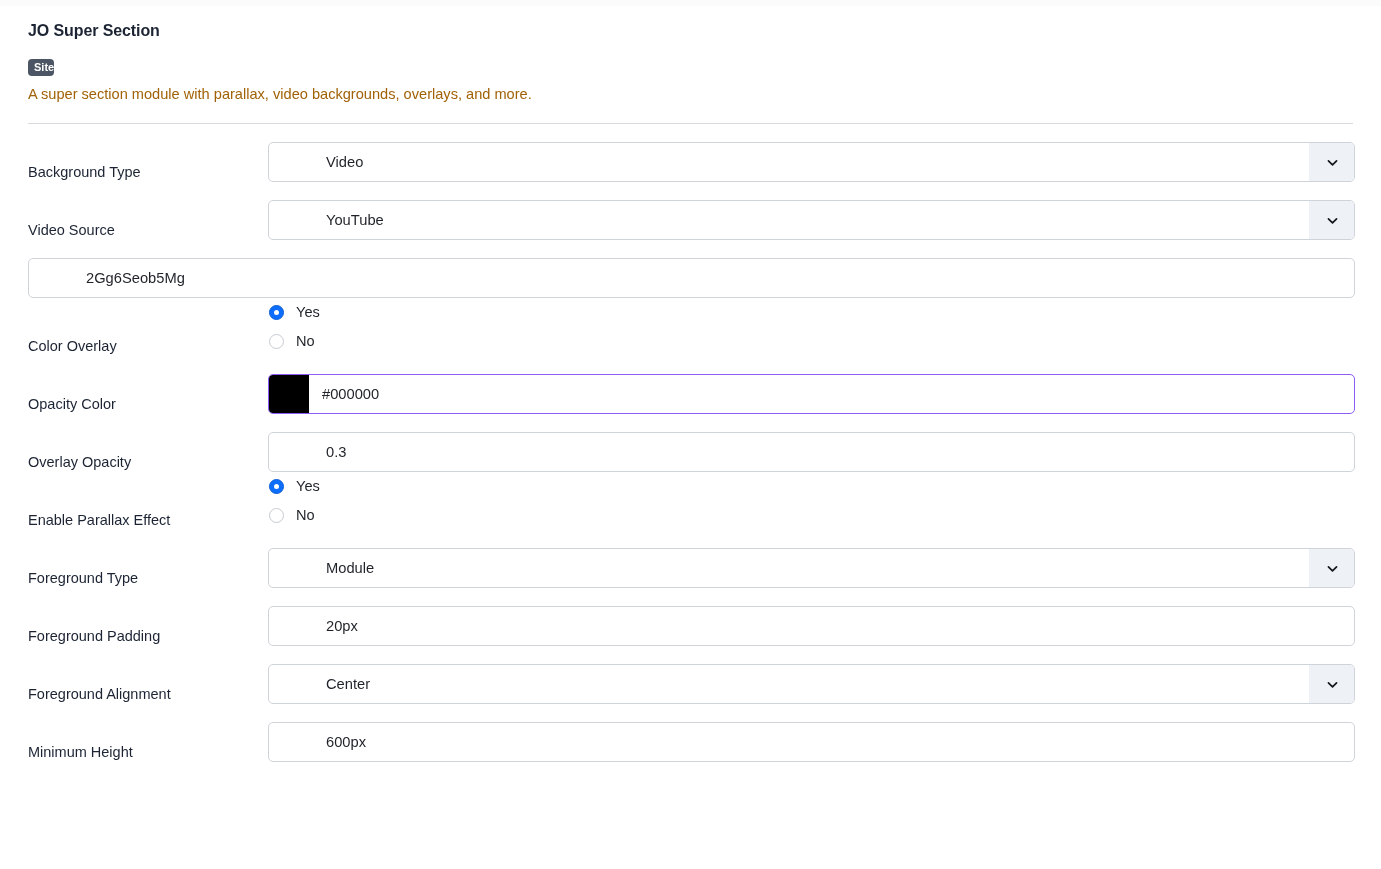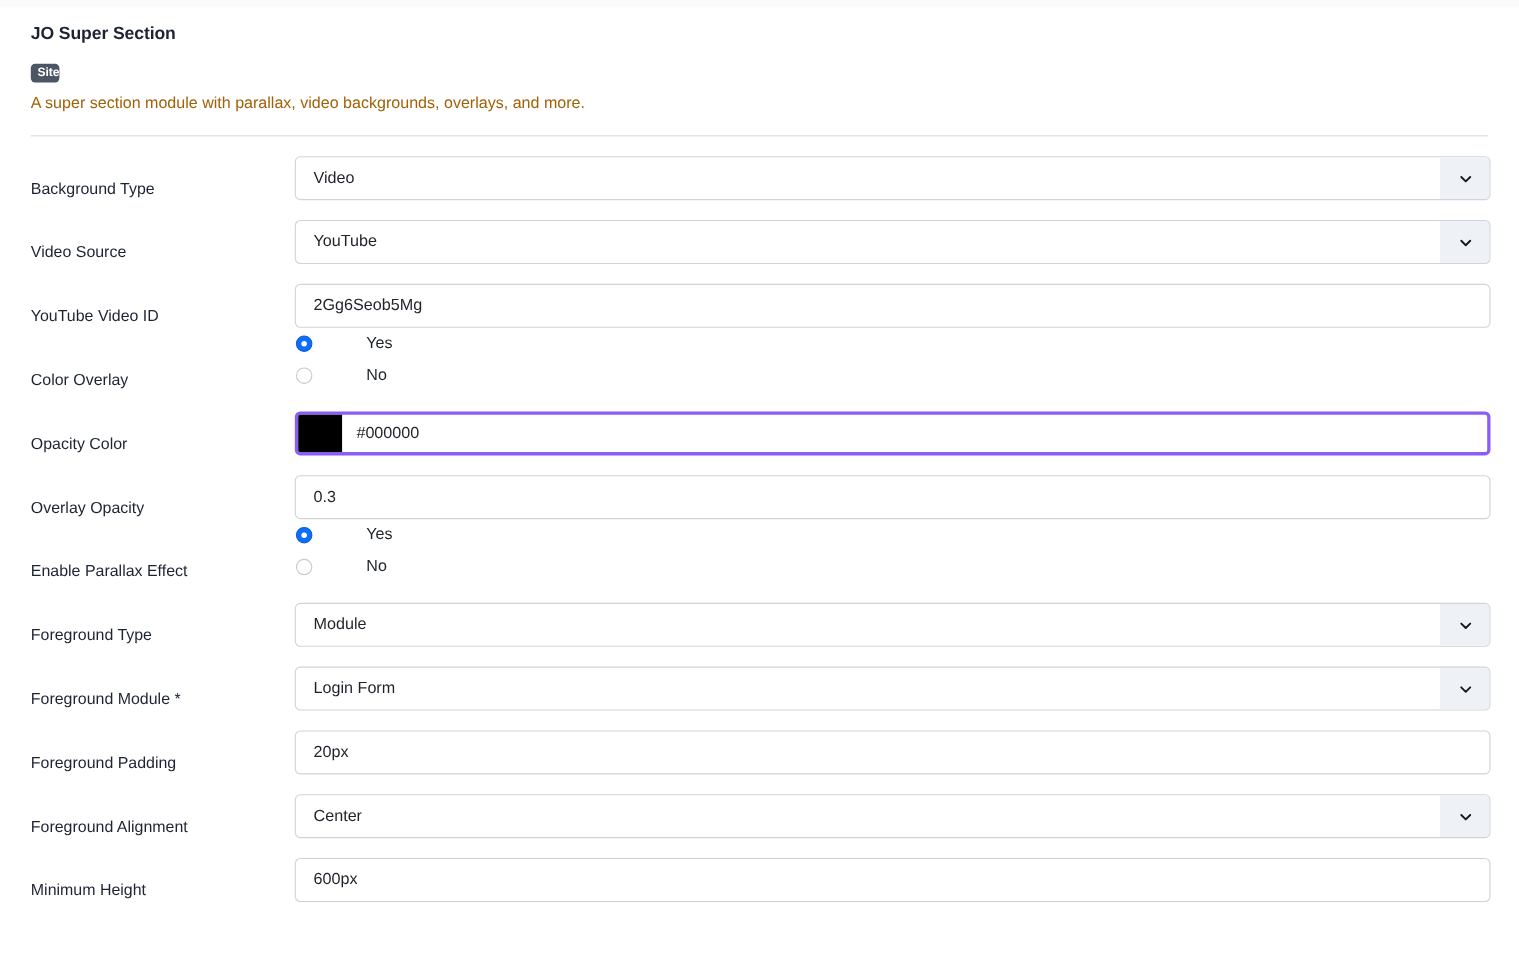--- a/index.html
+++ b/index.html
@@ -90,20 +90,21 @@
   .input-shell {
     position: relative;
     height: 40px;
     border: 1px solid #ced4da;
     border-radius: 5px;
     background: #ffffff;
     box-sizing: border-box;
     display: flex;
     align-items: center;
     overflow: hidden;
+    padding-left: 41px;
   }
   .input-shell .val {
     font-size: 14.7px;
     color: #1f2329;
     padding-left: 16px;
     line-height: 20px;
     white-space: nowrap;
     overflow: hidden;
   }
   .select-shell .val {
@@ -123,21 +124,21 @@
   }
   .chev {
     display: block;
     width: 13px;
     height: 13px;
   }
   .chev svg { display:block; }
   .color-shell {
     position: relative;
     height: 40px;
-    border: 3px solid #8b5cf6;
+    border: 1px solid #8b5cf6;
     border-radius: 5px;
     background: #ffffff;
     box-sizing: border-box;
     display: flex;
     align-items: center;
     overflow: hidden;
   }
   .swatch {
     width: 40px;
     height: 38px;
@@ -151,21 +152,20 @@
     padding-left: 13px;
     line-height: 20px;
   }
   .radio-group {
     padding-top: 2px;
   }
   .radio-item {
     display: flex;
     align-items: center;
     height: 29px;
-    gap: 37px;
   }
   .radio {
     width: 15px;
     height: 15px;
     border-radius: 50%;
     box-sizing: border-box;
     flex: 0 0 15px;
     margin-left: 1px;
     position: relative;
   }
@@ -234,21 +234,20 @@
               <span class="chev">
                 <svg viewBox="0 0 16 16" width="13" height="13" fill="none" stroke="#15181d" stroke-width="2.1" stroke-linecap="round" stroke-linejoin="round">
                   <polyline points="3,6 8,11 13,6"></polyline>
                 </svg>
               </span>
             </span>
           </div>
         </div>
       </div>
       <div class="row r-field">
-        <div class="label">YouTube Video ID</div>
         <div class="control">
           <div class="input-shell">
             <span class="val">2Gg6Seob5Mg</span>
           </div>
         </div>
       </div>
       <div class="row r-radio">
         <div class="label">Color Overlay</div>
         <div class="control">
           <div class="radio-group">
@@ -304,35 +303,20 @@
               <span class="chev">
                 <svg viewBox="0 0 16 16" width="13" height="13" fill="none" stroke="#15181d" stroke-width="2.1" stroke-linecap="round" stroke-linejoin="round">
                   <polyline points="3,6 8,11 13,6"></polyline>
                 </svg>
               </span>
             </span>
           </div>
         </div>
       </div>
       <div class="row r-field">
-        <div class="label">Foreground Module *</div>
-        <div class="control">
-          <div class="input-shell select-shell">
-            <span class="val">Login Form</span>
-            <span class="chev-btn">
-              <span class="chev">
-                <svg viewBox="0 0 16 16" width="13" height="13" fill="none" stroke="#15181d" stroke-width="2.1" stroke-linecap="round" stroke-linejoin="round">
-                  <polyline points="3,6 8,11 13,6"></polyline>
-                </svg>
-              </span>
-            </span>
-          </div>
-        </div>
-      </div>
-      <div class="row r-field">
         <div class="label">Foreground Padding</div>
         <div class="control">
           <div class="input-shell">
             <span class="val">20px</span>
           </div>
         </div>
       </div>
       <div class="row r-field">
         <div class="label">Foreground Alignment</div>
         <div class="control">

